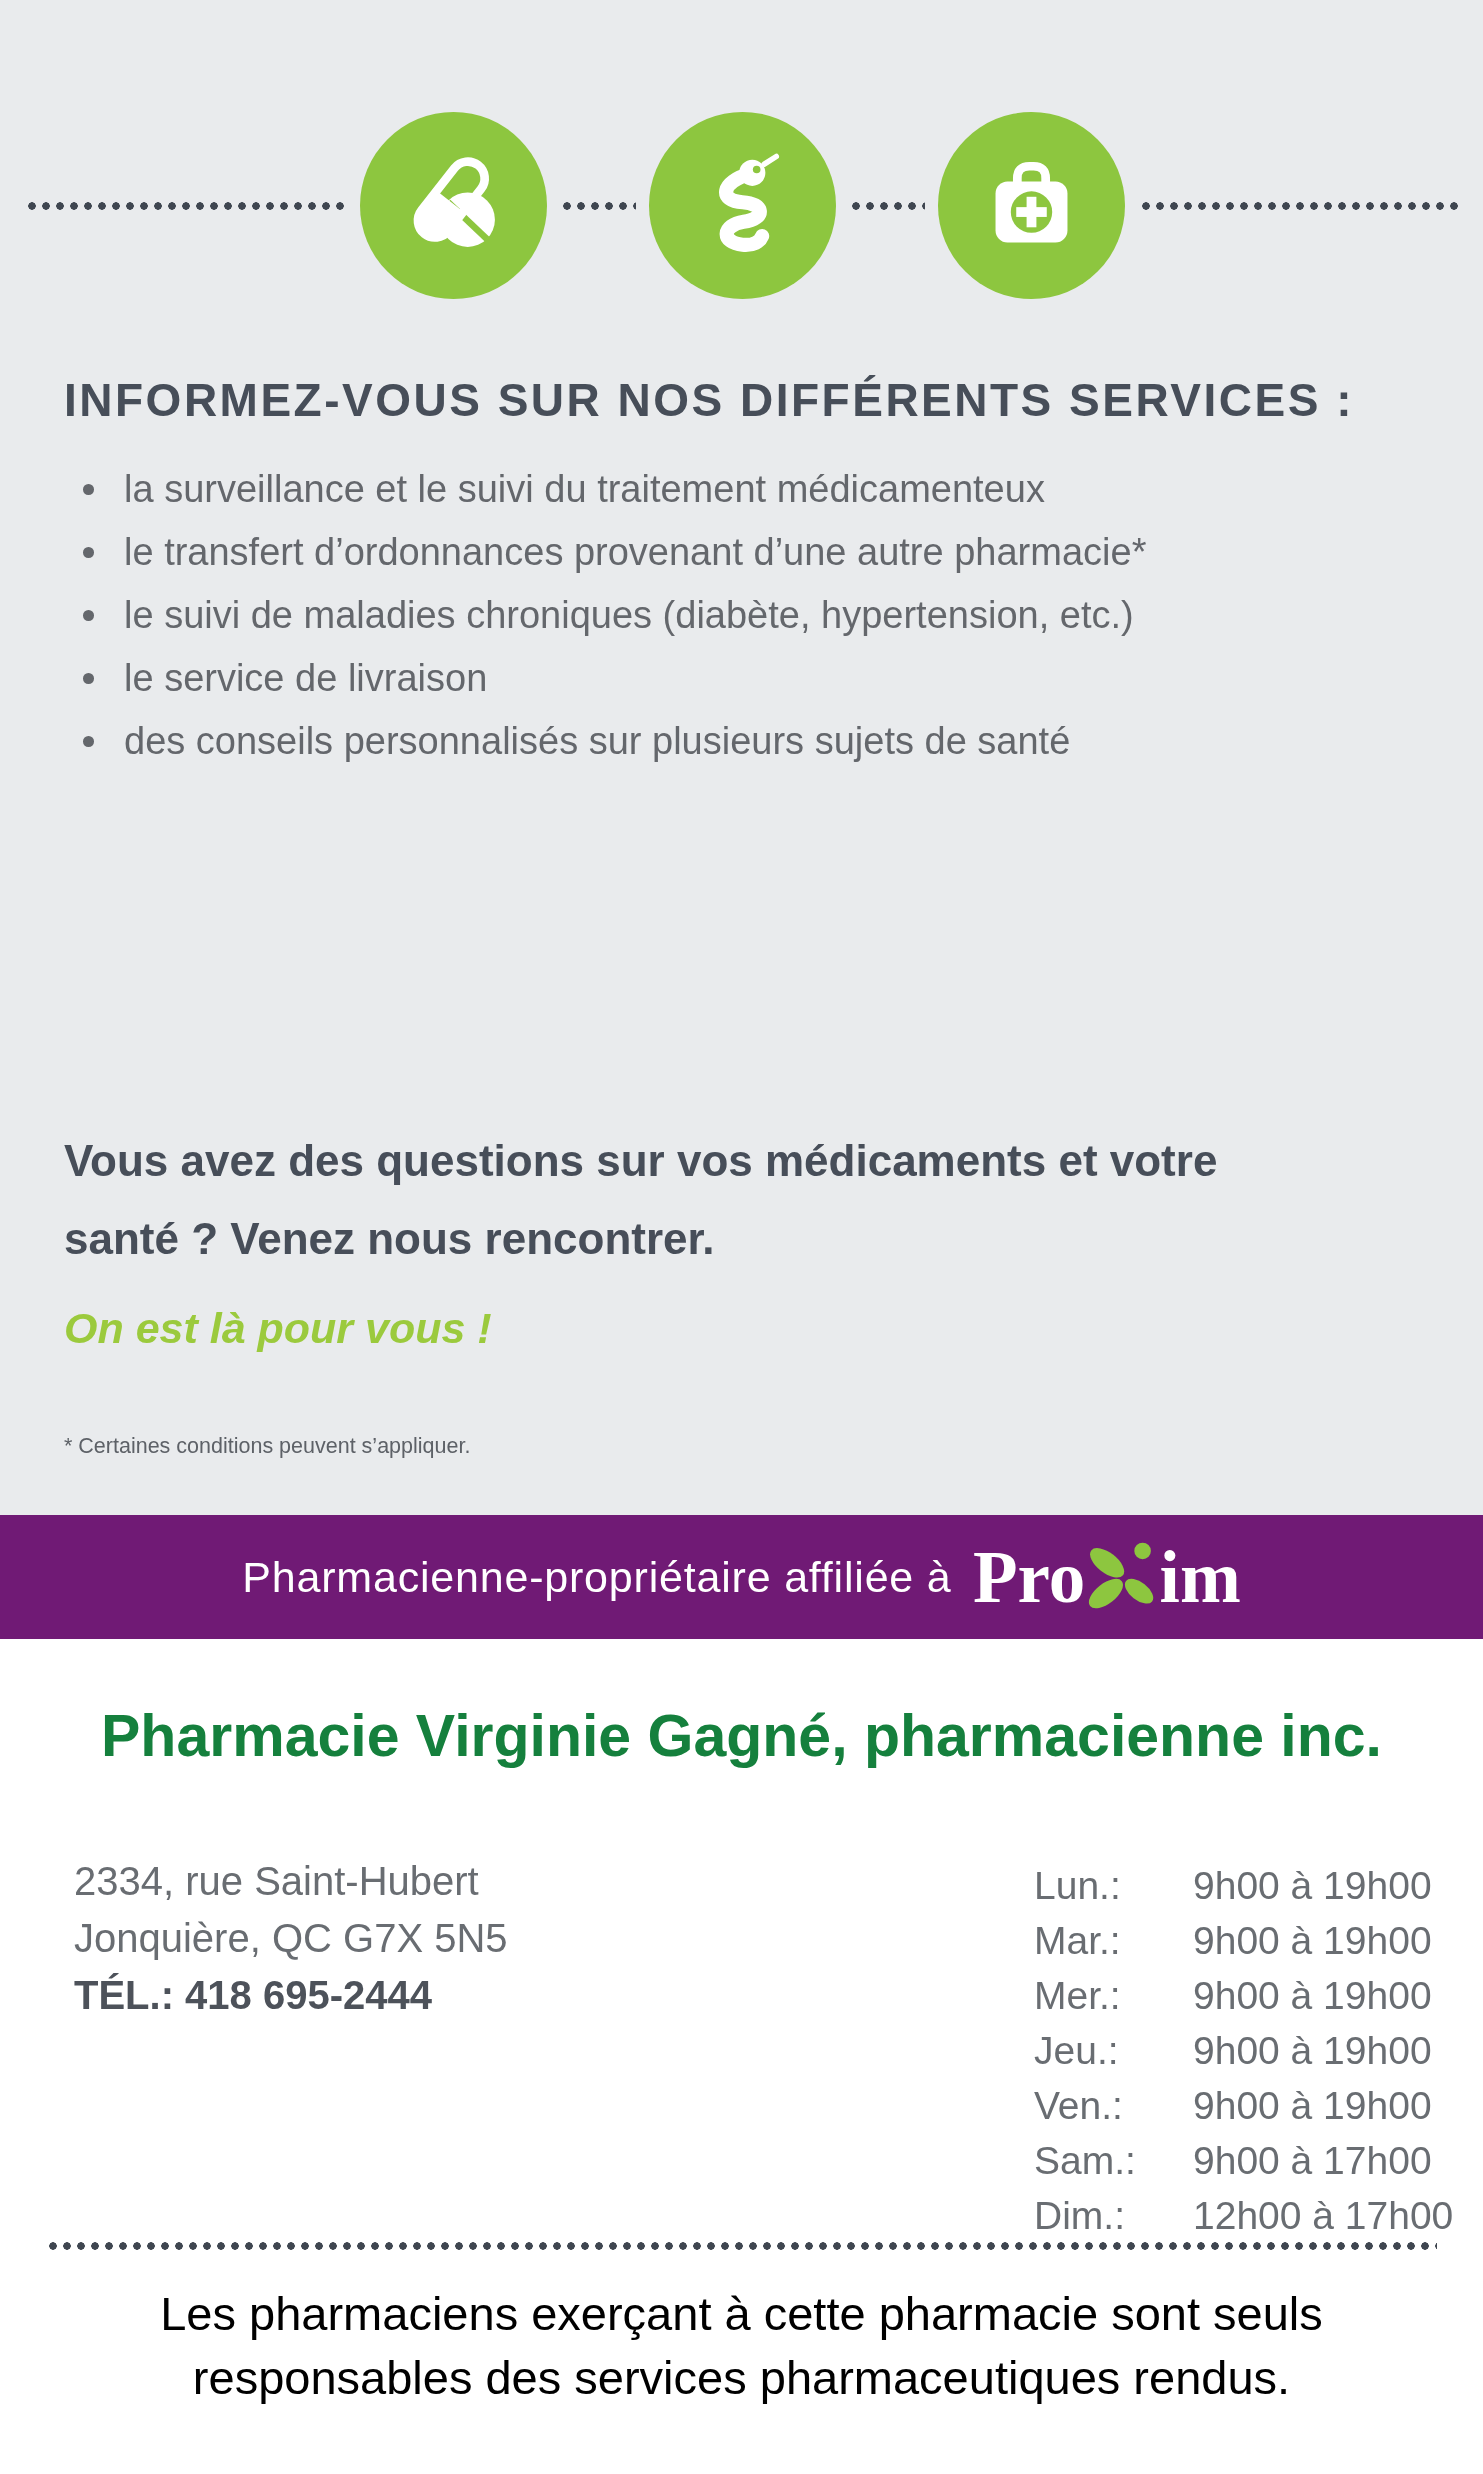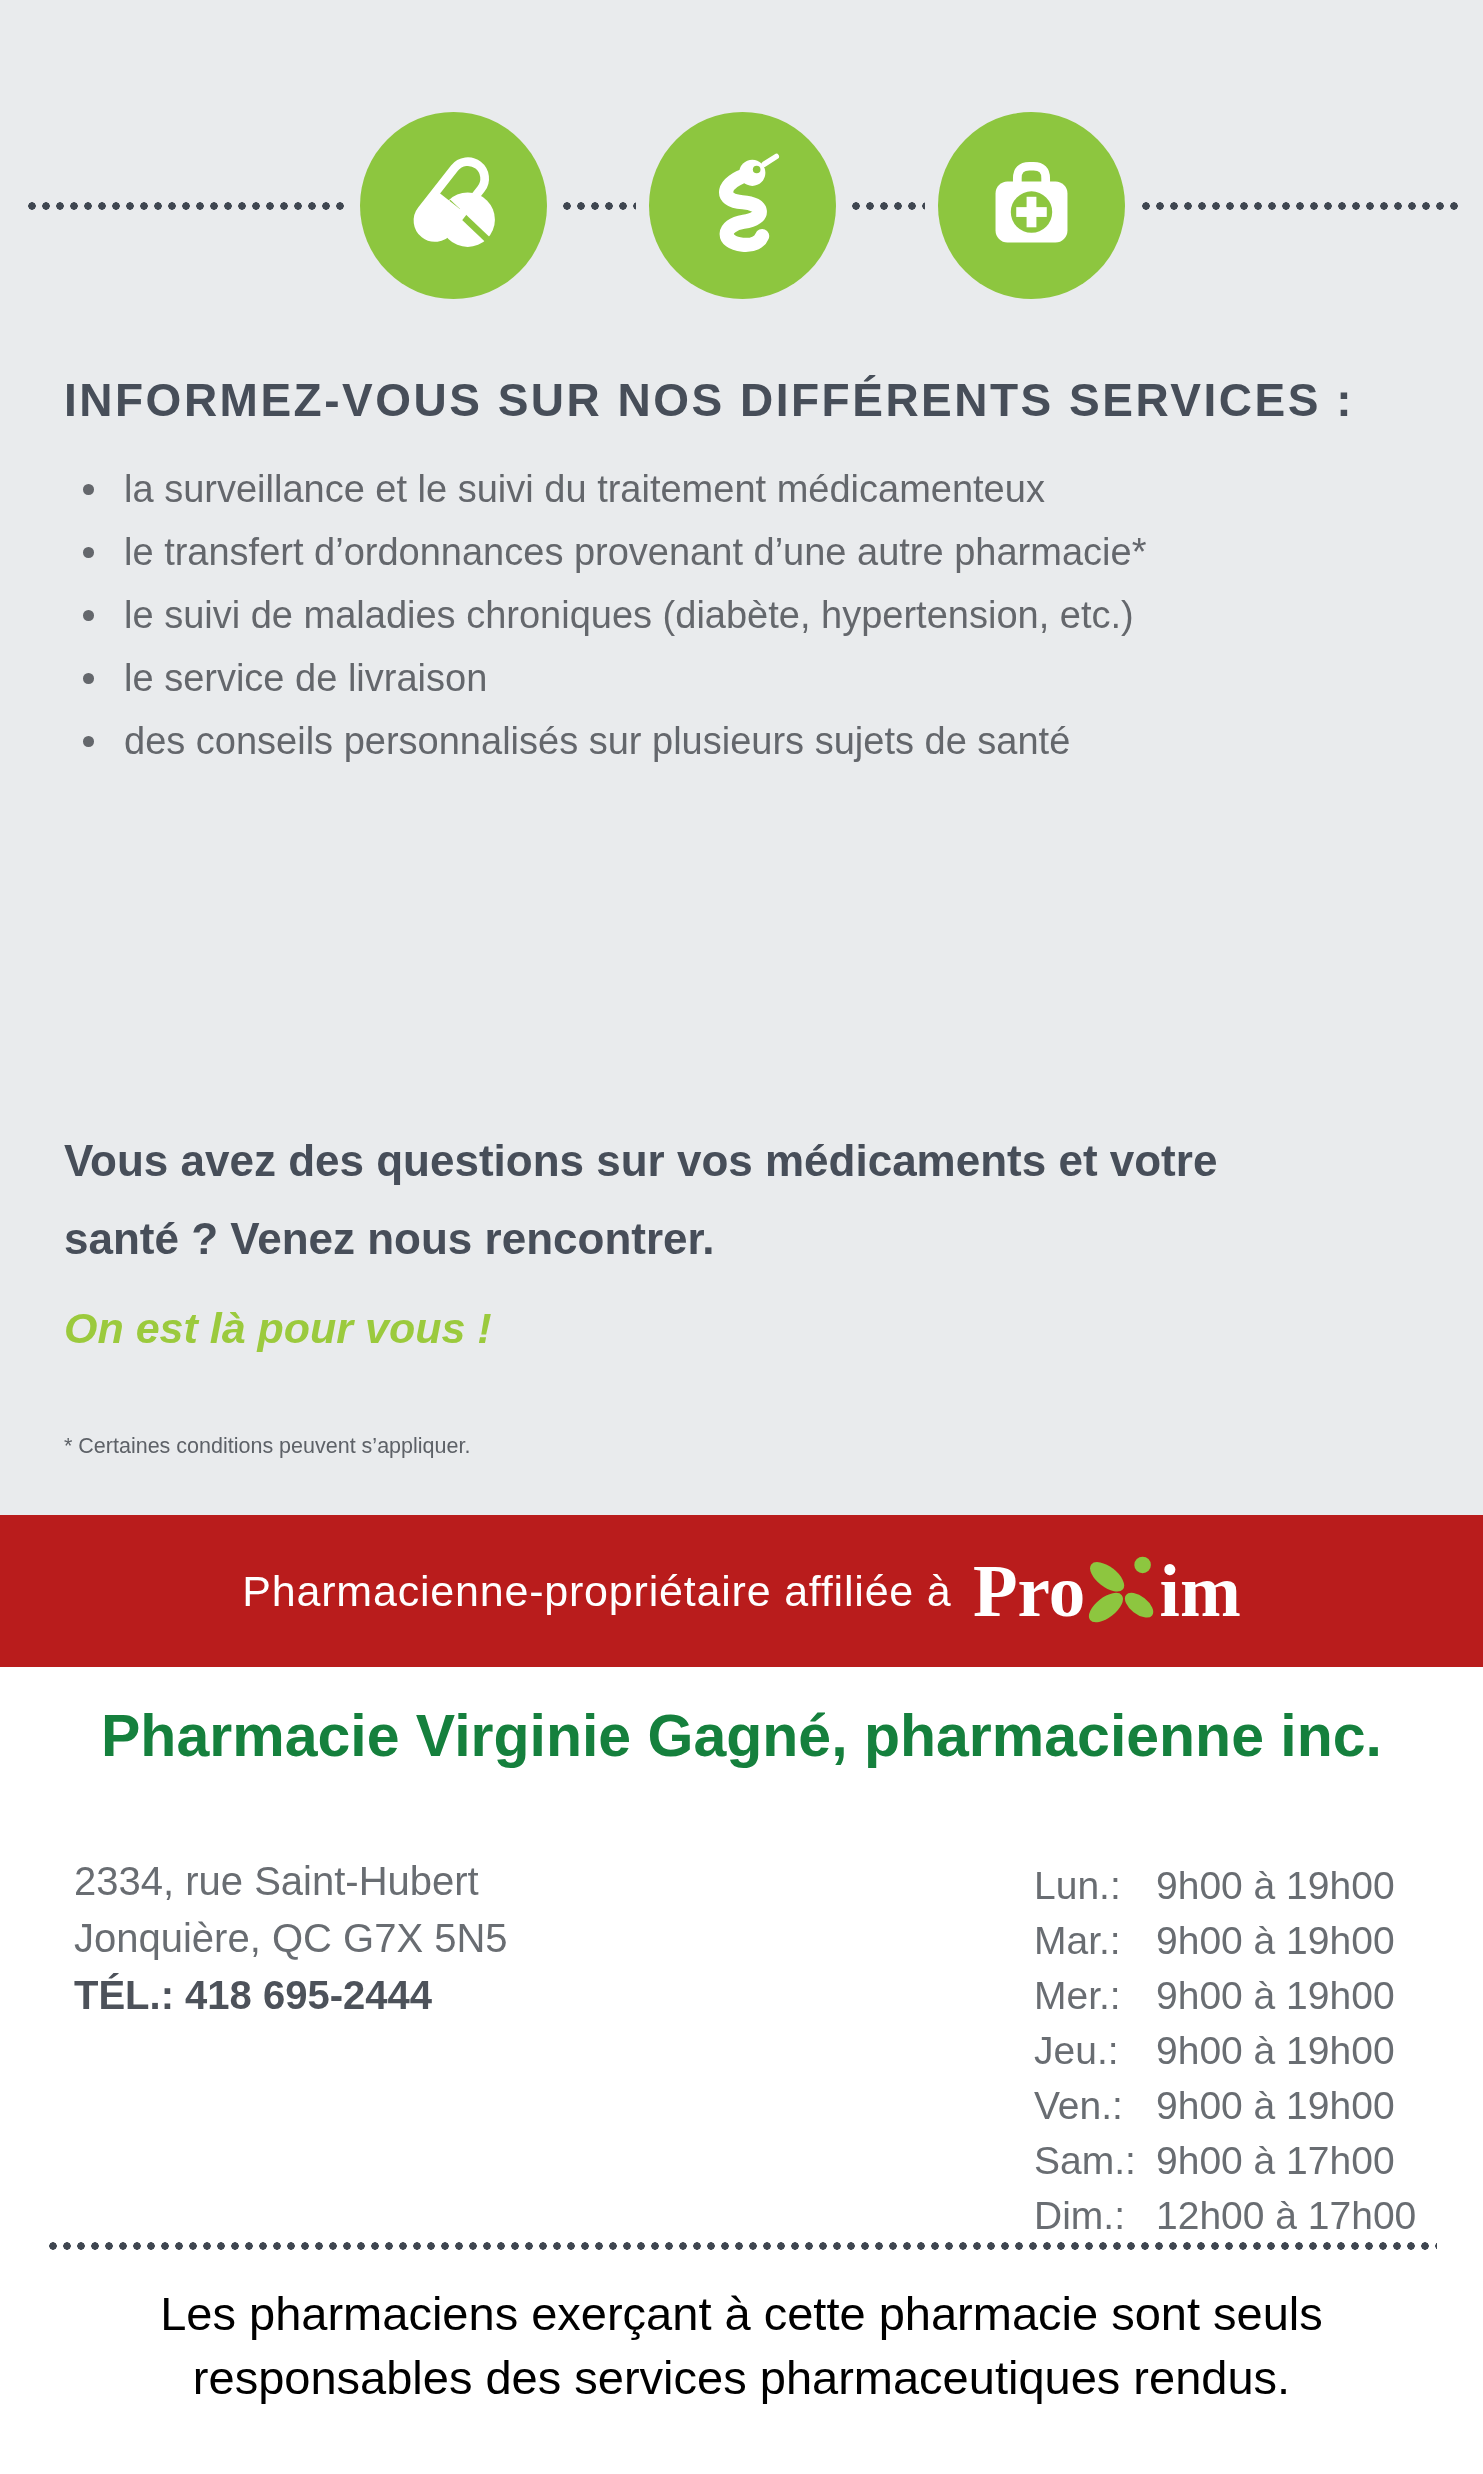--- a/index.html
+++ b/index.html
@@ -32,33 +32,33 @@
   .services-list li{position:relative;padding-left:46px;margin-bottom:23px;font-size:38px;
      line-height:40px;color:#64676c;white-space:nowrap;}
   .services-list li::before{content:"";position:absolute;left:5px;top:15px;width:10.7px;height:10.7px;
      border-radius:50%;background:#64676c;}
 
   .cta{position:absolute;left:64px;top:1122px;font-size:44px;font-weight:bold;color:#474e59;line-height:78px;}
   .tagline{position:absolute;left:64px;top:1304px;font-size:43px;font-weight:bold;font-style:italic;color:#9bca3d;}
   .footnote{position:absolute;left:64px;top:1434px;font-size:21.5px;color:#5d6167;}
 
   
-  .banner{position:absolute;top:1515px;left:0;width:100%;height:152px;background:#b91c1c;
+  .banner{position:absolute;top:1515px;left:0;width:100%;height:124px;background:#701a75;
      display:flex;align-items:center;justify-content:center;}
   .banner-text{font-size:43px;font-weight:300;color:#ffffff;letter-spacing:0.8px;}
   .brand{display:flex;align-items:center;margin-left:21.5px;}
   .brand-word{font-family:"Liberation Serif", serif;font-weight:bold;font-size:73px;color:#ffffff;line-height:73px;}
   .brand-x{width:71px;height:76px;margin:0 1.7px;display:block;}
 
   
   .pharmacy-name{position:absolute;left:73px;top:1702px;font-size:59px;font-weight:bold;color:#15803d;white-space:nowrap;margin-left:28px;}
   .address{position:absolute;left:74px;top:1853px;font-size:40px;color:#696d72;line-height:57px;}
   .address .tel{font-weight:bold;color:#4d525a;}
   .hours{position:absolute;left:1034px;top:1858px;font-size:39px;color:#696d72;}
-  .hours .row{display:flex;line-height:55px;}
+  .hours .row{display:flex;line-height:55px;gap:37px;}
   .hours .day{width:122px;flex:0 0 auto;}
   .hours .time{flex:0 0 auto;}
 
   .separator{position:absolute;top:2241px;left:46px;right:46px;height:10px;
      background-image:radial-gradient(circle, #3f4650 3.5px, transparent 4px);
      background-size:14px 10px;background-repeat:repeat-x;background-position:0 center;}
 
   .disclaimer{position:absolute;top:2282px;left:0;width:100%;text-align:center;
      font-size:47px;color:#000000;line-height:64px;font-weight:500;}
 </style>

